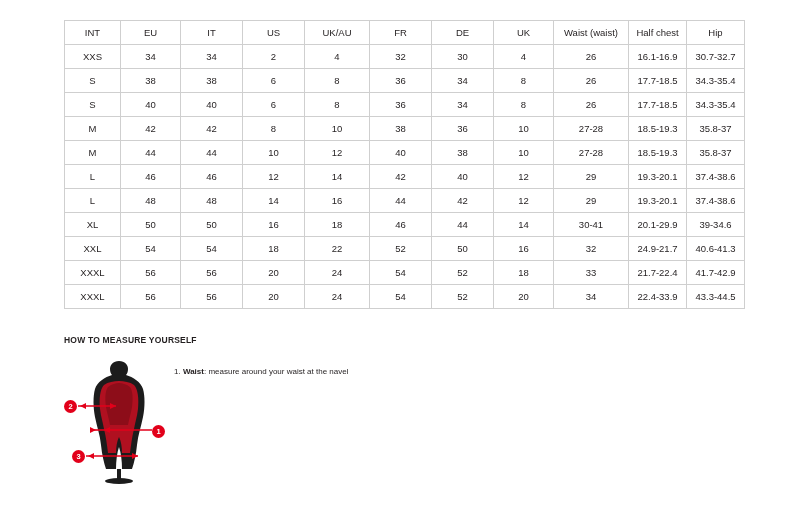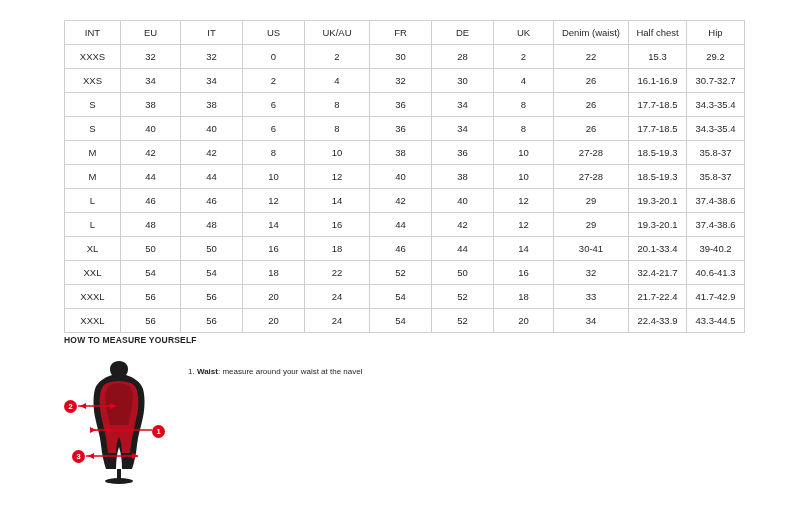--- a/index.html
+++ b/index.html
@@ -84,21 +84,20 @@
     display: flex;
     align-items: flex-start;
   }
   .figure-box {
     width: 110px;
     height: 130px;
     position: relative;
     flex: 0 0 110px;
   }
   .notes {
-    margin-left: 14px;
     padding-top: 12px;
   }
   .note {
     font-size: 8px;
     color: #231f20;
     margin-bottom: 11px;
     line-height: 1.2;
   }
   .note b { font-weight: bold; }
 
@@ -144,39 +143,26 @@
       <thead>
         <tr>
           <th>INT</th>
           <th>EU</th>
           <th>IT</th>
           <th>US</th>
           <th>UK/AU</th>
           <th>FR</th>
           <th>DE</th>
           <th>UK</th>
-          <th class="left-pad">Denim (waist)</th>
+          <th class="left-pad">Waist (waist)</th>
           <th class="left-pad">Half chest</th>
           <th class="left-pad">Hip</th>
         </tr>
       </thead>
       <tbody>
-        <tr>
-          <td>XXXS</td>
-          <td>32</td>
-          <td>32</td>
-          <td>0</td>
-          <td>2</td>
-          <td>30</td>
-          <td>28</td>
-          <td>2</td>
-          <td class="left-pad">22</td>
-          <td class="left-pad">15.3</td>
-          <td class="left-pad">29.2</td>
-        </tr>
         <tr>
           <td>XXS</td>
           <td>34</td>
           <td>34</td>
           <td>2</td>
           <td>4</td>
           <td>32</td>
           <td>30</td>
           <td>4</td>
           <td class="left-pad">26</td>
@@ -264,34 +250,34 @@
         <tr>
           <td>XL</td>
           <td>50</td>
           <td>50</td>
           <td>16</td>
           <td>18</td>
           <td>46</td>
           <td>44</td>
           <td>14</td>
           <td class="left-pad">30-41</td>
-          <td class="left-pad">20.1-33.4</td>
-          <td class="left-pad">39-40.2</td>
+          <td class="left-pad">20.1-29.9</td>
+          <td class="left-pad">39-34.6</td>
         </tr>
         <tr>
           <td>XXL</td>
           <td>54</td>
           <td>54</td>
           <td>18</td>
           <td>22</td>
           <td>52</td>
           <td>50</td>
           <td>16</td>
           <td class="left-pad">32</td>
-          <td class="left-pad">32.4-21.7</td>
+          <td class="left-pad">24.9-21.7</td>
           <td class="left-pad">40.6-41.3</td>
         </tr>
         <tr>
           <td>XXXL</td>
           <td>56</td>
           <td>56</td>
           <td>20</td>
           <td>24</td>
           <td>54</td>
           <td>52</td>

